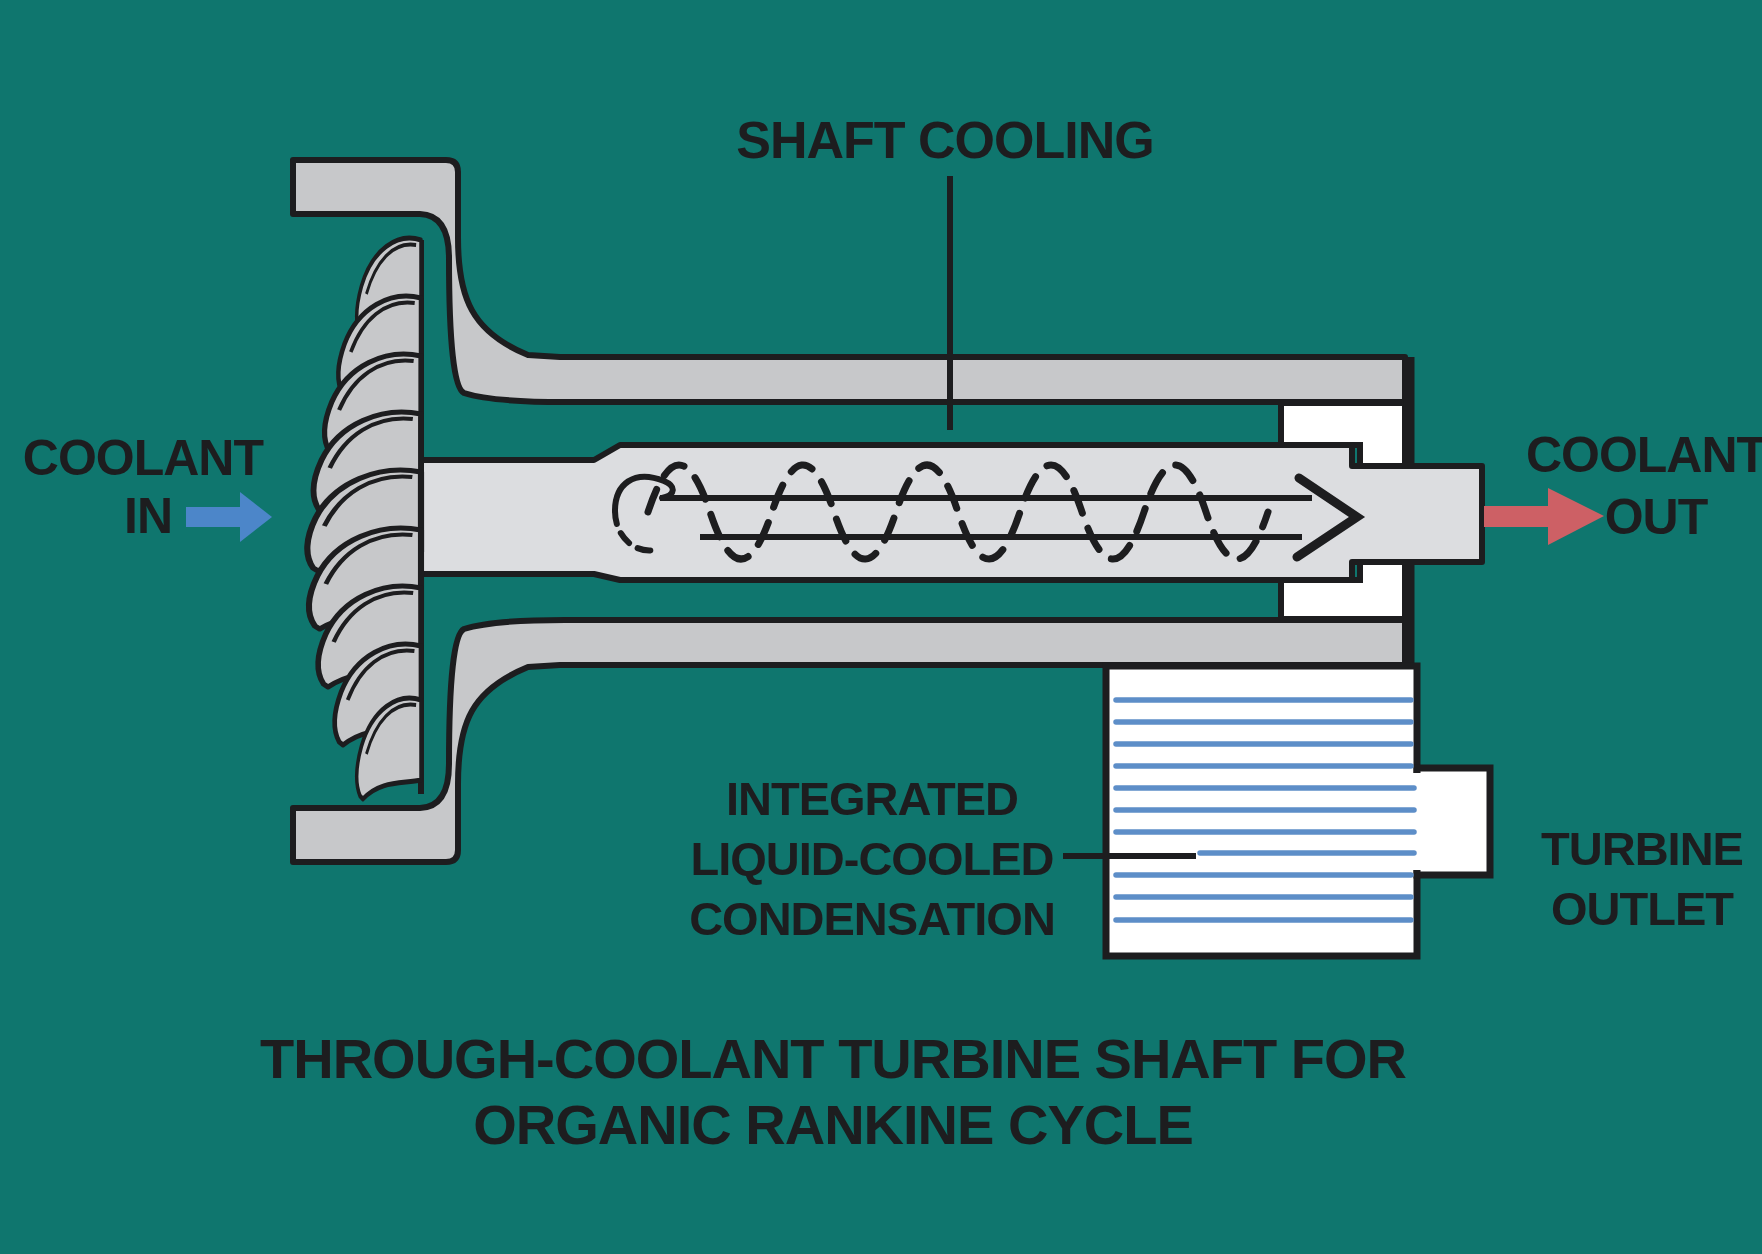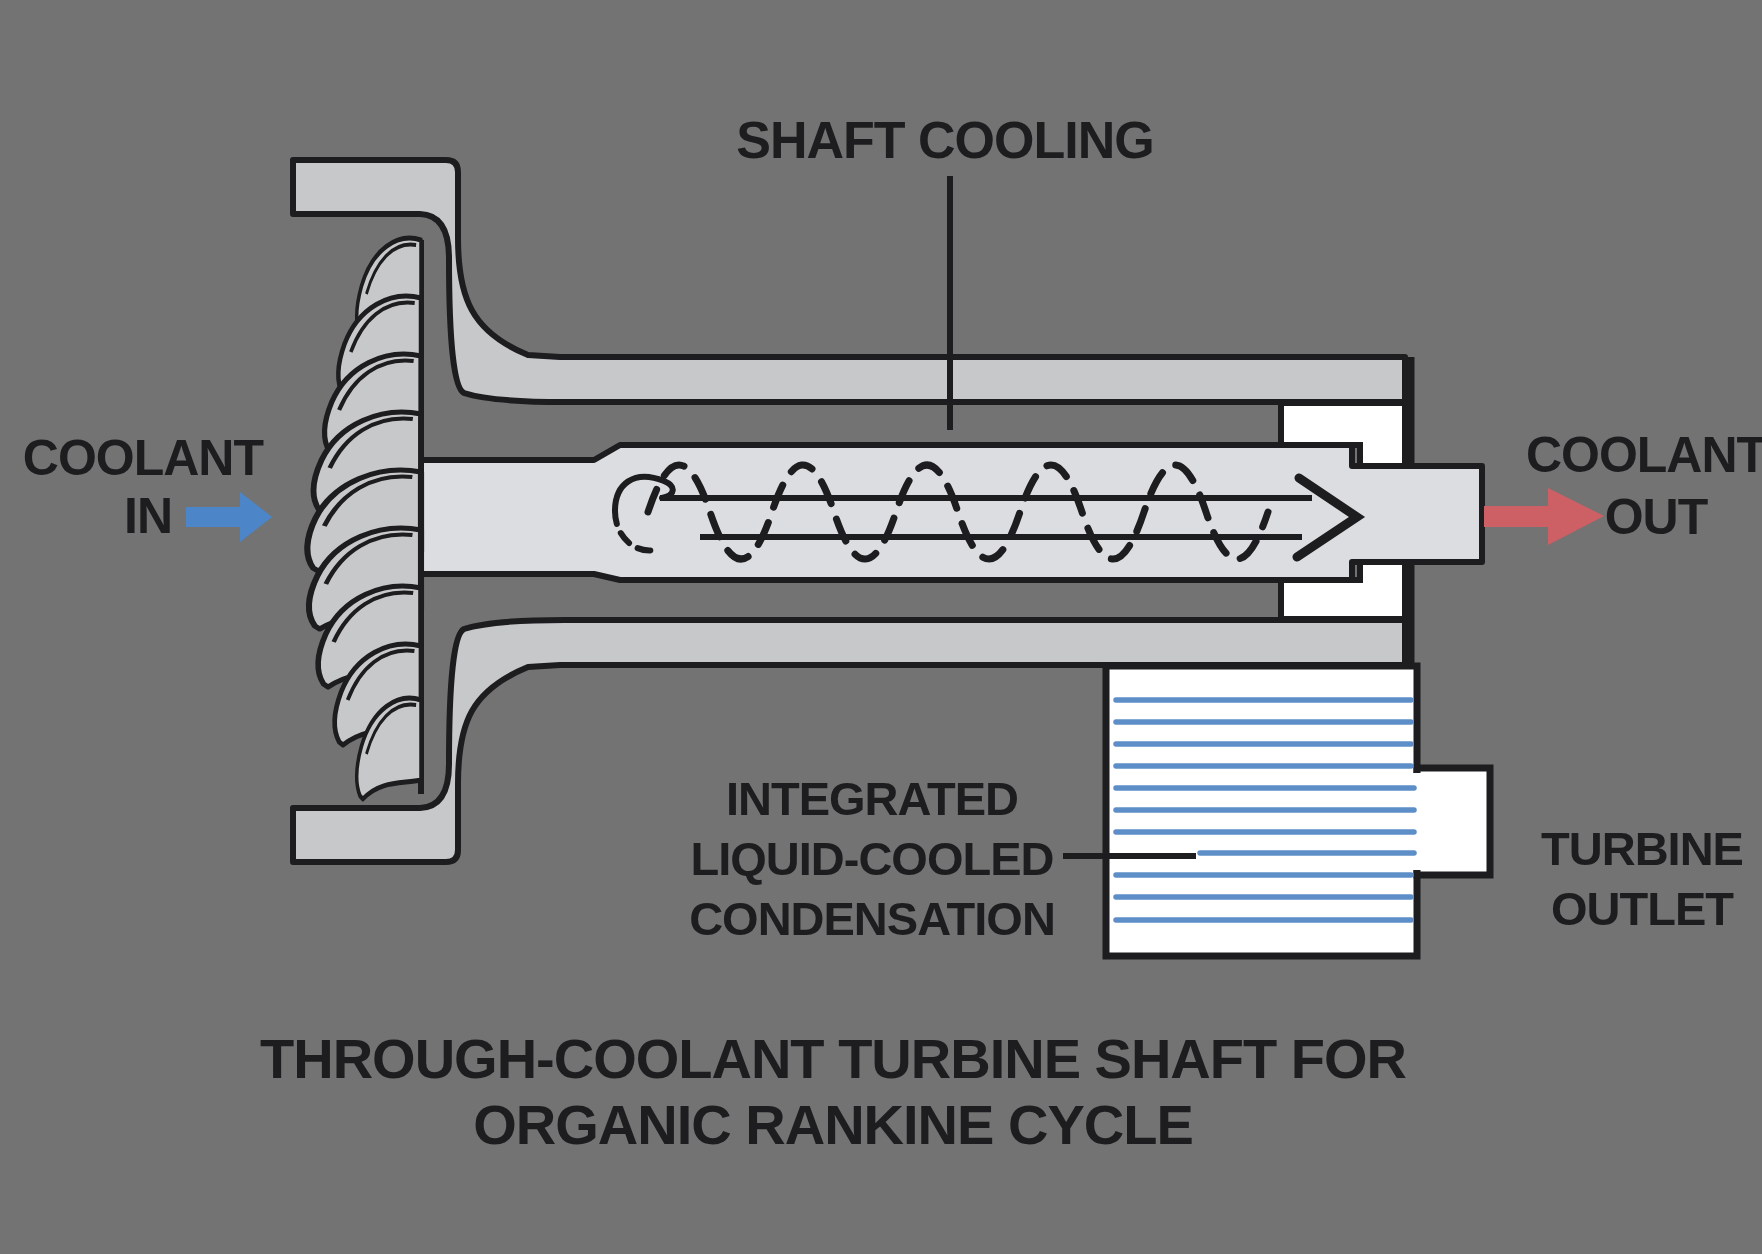--- a/index.html
+++ b/index.html
@@ -1,16 +1,16 @@
 <!DOCTYPE html>
 <html style="--coolant-in-arrow: #4c86c9; --coolant-out-arrow: #cd6065; --condenser-blue: #5d8ec8; --casing-gray: #c7c8ca; --shaft-gray: #dcdde0; --outline: #1d1d1f;"><head>
 <meta charset="utf-8">
 <style>
   html,body{margin:0;padding:0;background:#ffffff;}
-  .stage{position:relative;width:1762px;height:1254px;background:#737373;overflow:hidden;
+  .stage{position:relative;width:1762px;height:1254px;background:#0f766e;overflow:hidden;
          font-family:"Liberation Sans", sans-serif;text-align:right;}
   svg{display:block;width:1762px;height:1254px;}
   .lbl{font-family:"Liberation Sans", sans-serif;font-weight:bold;fill:var(--outline);
        letter-spacing:-1px;}
   .casing{fill:var(--casing-gray);stroke:var(--outline);stroke-width:6;stroke-linejoin:round;}
   .shaft{fill:var(--shaft-gray);stroke:var(--outline);stroke-width:6;stroke-linejoin:round;}
   .blade-body{fill:var(--casing-gray);stroke:var(--outline);stroke-width:5;stroke-linejoin:round;}
   .blade-line{fill:none;stroke:var(--outline);stroke-width:4;}
   .whiteblock{fill:#ffffff;stroke:var(--outline);stroke-width:6;stroke-linejoin:miter;}
   .ink{stroke:var(--outline);fill:none;}

